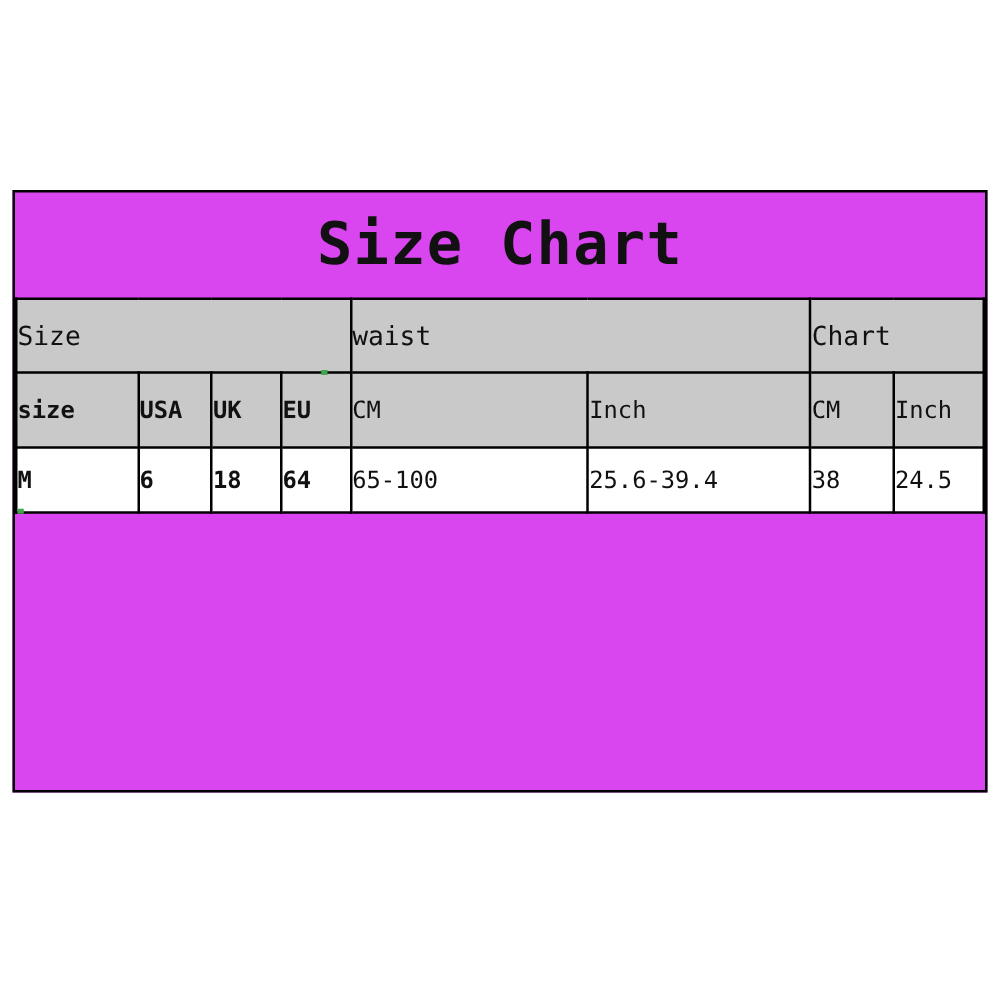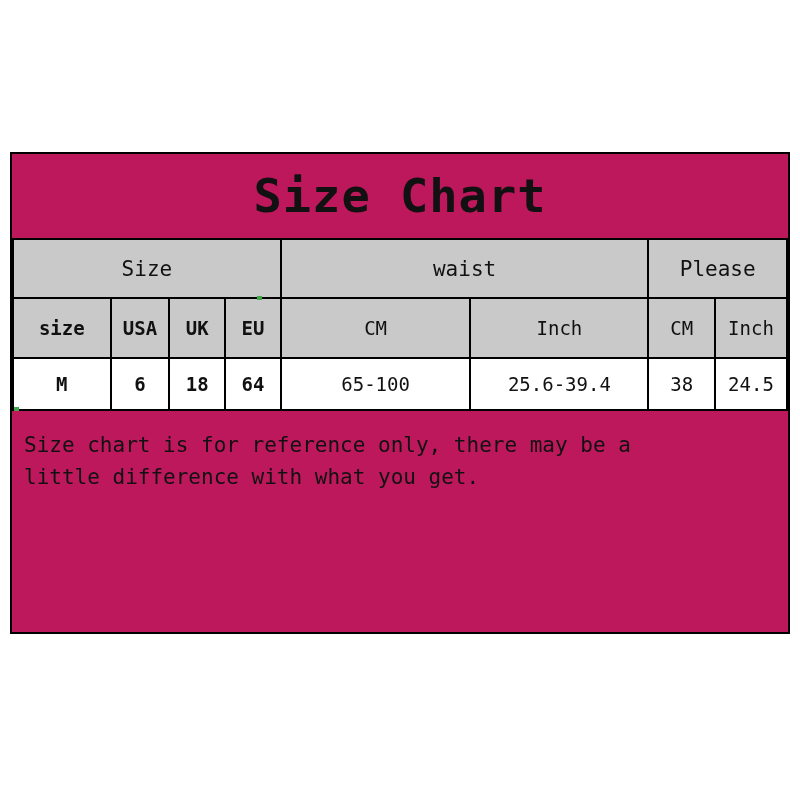--- a/index.html
+++ b/index.html
@@ -20,42 +20,41 @@
     background: #ffffff;
   }
   .chart-card {
     position: absolute;
     left: 10px;
     top: 152px;
     width: 780px;
     height: 482px;
     border: 2px solid #000000;
     box-sizing: border-box;
-    background: #be185d;
+    background: #d946ef;
   }
   .title {
     text-align: center;
     font-family: "DejaVu Sans Mono", monospace;
     font-weight: bold;
     font-size: 47px;
     line-height: 84px;
     letter-spacing: 1px;
     color: #111111;
     height: 84px;
     overflow: hidden;
   }
   table.size-table {
     width: 100%;
     border-collapse: collapse;
     table-layout: fixed;
     font-family: "DejaVu Sans Mono", monospace;
   }
   table.size-table td {
     border: 2px solid #000000;
-    text-align: center;
     vertical-align: middle;
     color: #111111;
     font-size: 19px;
     padding: 0;
   }
   tr.head-row td {
     background: #c9c9c9;
     height: 57px;
     font-size: 21px;
   }
@@ -114,21 +113,21 @@
         <col style="width:7.2%">
         <col style="width:24.5%">
         <col style="width:23.0%">
         <col style="width:8.6%">
         <col style="width:9.3%">
       </colgroup>
       <tbody>
         <tr class="head-row">
           <td colspan="4">Size</td>
           <td colspan="2">waist</td>
-          <td colspan="2">Please</td>
+          <td colspan="2">Chart</td>
         </tr>
         <tr class="sub-row">
           <td>size</td>
           <td>USA</td>
           <td>UK</td>
           <td>EU</td>
           <td class="plain">CM</td>
           <td class="plain">Inch</td>
           <td class="plain">CM</td>
           <td class="plain">Inch</td>
@@ -140,21 +139,19 @@
           <td>64</td>
           <td class="normalw">65-100</td>
           <td class="normalw">25.6-39.4</td>
           <td class="normalw">38</td>
           <td class="normalw">24.5</td>
         </tr>
       </tbody>
     </table>
 
     <div class="notes">
-      <p>Size chart is for reference only, there may be a
-little difference with what you get.</p>
     </div>
 
     <div class="speck" style="left:245px; top:142px;"></div>
     <div class="speck" style="left:2px; top:253px;"></div>
   </div>
 
 </div>
 
 </body></html>

